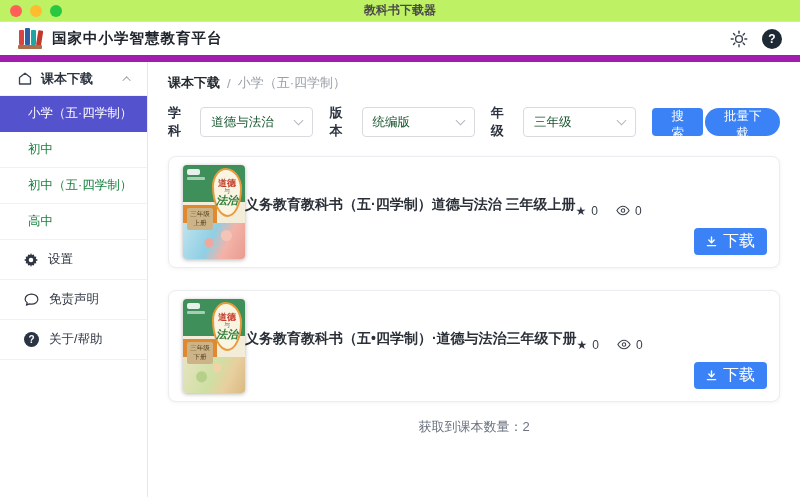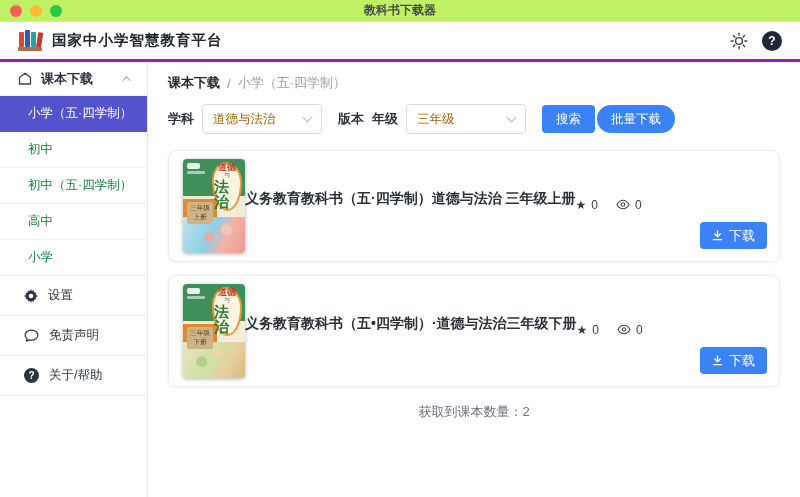--- a/index.html
+++ b/index.html
@@ -9,21 +9,21 @@
   
   .titlebar { height:22px; background:#bef264; border-bottom:1px solid #dcdcdc; display:flex; align-items:center; position:relative; }
   .lights { display:flex; gap:8px; padding-left:10px; z-index:2; }
   .light { width:12px; height:12px; border-radius:50%; }
   .light.red { background:#ff5f57; }
   .light.yellow { background:#febc2e; }
   .light.green { background:#28c840; }
   .titlebar-title { position:absolute; left:0; right:0; text-align:center; font-size:12px; font-weight:bold; color:#4a4a4a; }
 
   
-  .app-header { height:40px; background:#fff; border-bottom:3px solid #a21caf; display:flex; align-items:center; padding:0 18px; }
+  .app-header { height:40px; background:#fff; border-bottom:7px solid #a21caf; display:flex; align-items:center; padding:0 18px; }
   .logo { position:relative; width:24px; height:21px; flex-shrink:0; }
   .logo .shelf { position:absolute; bottom:0; left:0; right:0; height:4px; background:#a9714b; border-radius:1px; }
   .logo .book { position:absolute; bottom:4px; width:5px; height:15px; border-radius:1px; }
   .logo .b1 { left:1px; background:#d64541; }
   .logo .b2 { left:7px; background:#2e5fa3; height:17px; }
   .logo .b3 { left:13px; background:#1fa3a3; }
   .logo .b4 { left:18px; background:#c0392b; transform:rotate(9deg); transform-origin:bottom left; }
   .app-title { font-size:14.5px; font-weight:bold; color:#20252e; margin-left:10px; letter-spacing:1px; }
   .header-right { margin-left:auto; display:flex; align-items:center; gap:14px; }
   .icon-btn { background:none; border:none; display:flex; align-items:center; justify-content:center; cursor:pointer; padding:0; }
@@ -41,43 +41,43 @@
   .nav-item.active { background:#5552ce; color:#fff; border-bottom-color:#5552ce; }
   .foot-item { height:40px; display:flex; align-items:center; padding-left:24px; gap:10px; font-size:12.5px; color:#2f3542; border-bottom:1px solid #f1f1f4; cursor:pointer; }
   .mini-help { width:15px; height:15px; border-radius:50%; background:#2b3442; color:#fff; font-size:10px; font-weight:bold; display:flex; align-items:center; justify-content:center; }
 
   
   .main { flex:1; display:flex; flex-direction:column; padding:12px 20px 0; overflow:hidden; background:#fff; }
   .breadcrumb { display:flex; align-items:center; gap:7px; font-size:13px; color:#9aa0a8; }
   .breadcrumb .root { color:#23282f; font-weight:bold; }
   .filters { display:flex; align-items:center; margin-top:12px; }
   .filter-label { font-size:13px; font-weight:bold; color:#2c3340; margin-right:8px; }
-  .select { height:30px; width:120px; border:1px solid #d8dadf; border-radius:4px; background:#fff; display:flex; align-items:center; justify-content:space-between; padding:0 10px; font-size:12.5px; color:#a16207; margin-right:16px; cursor:pointer; }
+  .select { height:30px; width:120px; border:1px solid #d8dadf; border-radius:4px; background:#fff; display:flex; align-items:center; justify-content:space-between; padding:0 10px; font-size:12.5px; color:#14532d; margin-right:16px; cursor:pointer; }
   .caret-down { width:7px; height:7px; border-left:1.5px solid #b3b8c0; border-bottom:1.5px solid #b3b8c0; transform:rotate(-45deg); margin-top:-3px; }
   .btn { height:28px; padding:0 14px; background:#3b82f6; color:#fff; border:none; border-radius:4px; font-size:12.5px; font-family:inherit; cursor:pointer; }
   .btn.batch { margin-left:2px;border-radius:14px; }
 
-  .book-list { margin-top:16px; display:flex; flex-direction:column; gap:13px; }
+  .book-list { margin-top:16px; display:flex; flex-direction:column; gap:22px; }
   .card { position:relative; height:112px; border:1px solid #ecedf1; border-radius:8px; background:#fff; box-shadow:0 1px 4px rgba(0,0,0,0.05); display:flex; align-items:center; padding:0 14px; }
   .card-body { flex:1; display:flex; flex-direction:row; align-items:center; margin-top:-14px; }
   .card-title { font-size:14px; font-weight:bold; color:#2b3038; }
   .card-stats { display:flex; gap:18px; margin-top:11px; font-size:12px; color:#3a3f47; align-items:center; }
   .stat { display:flex; gap:5px; align-items:center; }
   .star-glyph { font-size:12px; color:#2f3542; }
-  .download-btn { position:absolute; right:12px; bottom:12px; height:27px; padding:8px 12px; display:flex; align-items:center; gap:6px; background:#3b82f6; color:#fff; border:none; border-radius:4px; font-size:13px; font-family:inherit; cursor:pointer; }
+  .download-btn { position:absolute; right:12px; bottom:12px; height:27px; padding:8px 12px; display:flex; align-items:center; gap:6px; background:#3b82f6; color:#fff; border:none; border-radius:4px; font-size:16px; font-family:inherit; cursor:pointer; }
 
   
   .cover { width:62px; height:94px; border-radius:4px; position:relative; overflow:hidden; background:#f3ecd9; box-shadow:0 1px 4px rgba(0,0,0,0.3); flex-shrink:0; }
   .cover-top { position:absolute; top:0; left:0; right:0; height:37px; background:#3f8f5a; }
   .cover-logo { position:absolute; top:4px; left:4px; width:13px; height:6px; background:rgba(255,255,255,0.88); border-radius:2px; }
   .cover-logo2 { position:absolute; top:12px; left:4px; width:18px; height:3px; background:rgba(255,255,255,0.55); border-radius:1px; }
   .cover-blob { position:absolute; top:3px; right:3px; width:30px; height:49px; background:#faf4e2; border:2px solid #e89b3c; border-radius:46% 54% 48% 52% / 38% 42% 58% 62%; display:flex; flex-direction:column; align-items:center; justify-content:center; line-height:1.05; z-index:2; }
   .blob-t { font-size:9px; font-weight:bold; color:#c43b2a; }
   .blob-m { font-size:6px; color:#5a5a5a; }
-  .blob-b { font-size:15px; font-weight:bold; color:#2e7d3a; }
+  .blob-b { font-size:11px; font-weight:bold; color:#2e7d3a;font-style:italic; }
   .cover-band { position:absolute; left:0; top:40px; width:34px; height:23px; background:#e0892f; }
   .cover-grade { position:absolute; left:4px; top:43px; width:26px; background:#cdb488; border-radius:2px; font-size:6.5px; color:#53401f; text-align:center; padding:2px 0; line-height:1.35; z-index:2; }
   .cover-scene { position:absolute; left:0; right:0; bottom:0; height:36px; }
   .scene-pool { background:
       radial-gradient(circle at 70% 35%, #f6c3b7 0 5px, transparent 6px),
       radial-gradient(circle at 42% 55%, #f0a89c 0 4px, transparent 5px),
       linear-gradient(115deg, #bfe3ee 0%, #8fcfe4 45%, #f3b3a8 68%, #ea9b8f 100%); }
   .scene-family { background:
       radial-gradient(circle at 55% 30%, #f2d3a8 0 4px, transparent 5px),
       radial-gradient(circle at 30% 55%, #b7d089 0 5px, transparent 6px),
@@ -146,23 +146,20 @@
     </div>
     <div class="nav-item">
       <span>初中</span>
     </div>
     <div class="nav-item">
       <span>初中（五·四学制）</span>
     </div>
     <div class="nav-item">
       <span>高中</span>
     </div>
-    <div class="nav-item">
-      <span>小学</span>
-    </div>
     <div class="foot-item">
       <span>
         <svg width="14" height="14" viewBox="0 0 16 16" fill="#2f3542">
           <path d="M8 0l1 2.2 2.4-.6.3 2.4 2.4.3-.6 2.4L16 8l-2.5 1.3.6 2.4-2.4.3-.3 2.4-2.4-.6L8 16l-1-2.2-2.4.6-.3-2.4-2.4-.3.6-2.4L0 8l2.5-1.3-.6-2.4 2.4-.3.3-2.4 2.4.6z"></path>
           <circle cx="8" cy="8" r="2.6" fill="#fff"></circle>
         </svg>
       </span>
       <span>设置</span>
     </div>
     <div class="foot-item">
@@ -186,20 +183,24 @@
       <span>小学（五·四学制）</span>
     </div>
 
     <div class="filters">
       <span class="filter-label">学科</span>
       <div class="select">
         <span>道德与法治</span>
         <span class="caret-down"></span>
       </div>
       <span class="filter-label">版本</span>
+      <div class="select">
+        <span>统编版</span>
+        <span class="caret-down"></span>
+      </div>
       <span class="filter-label">年级</span>
       <div class="select">
         <span>三年级</span>
         <span class="caret-down"></span>
       </div>
       <button class="btn">搜索</button>
       <button class="btn batch">批量下载</button>
     </div>
 
     <div class="book-list">

